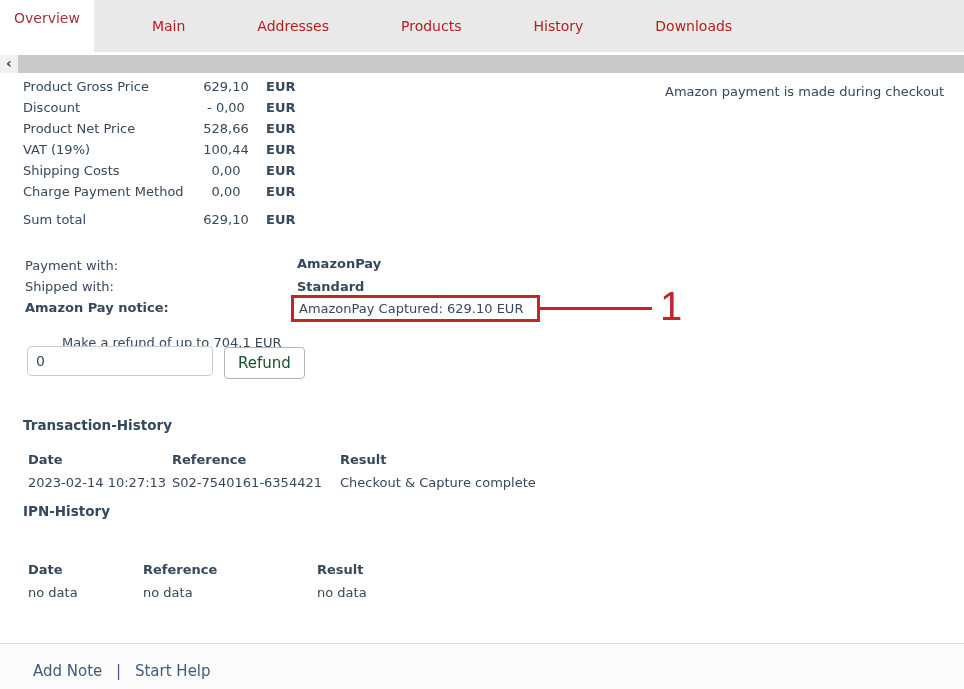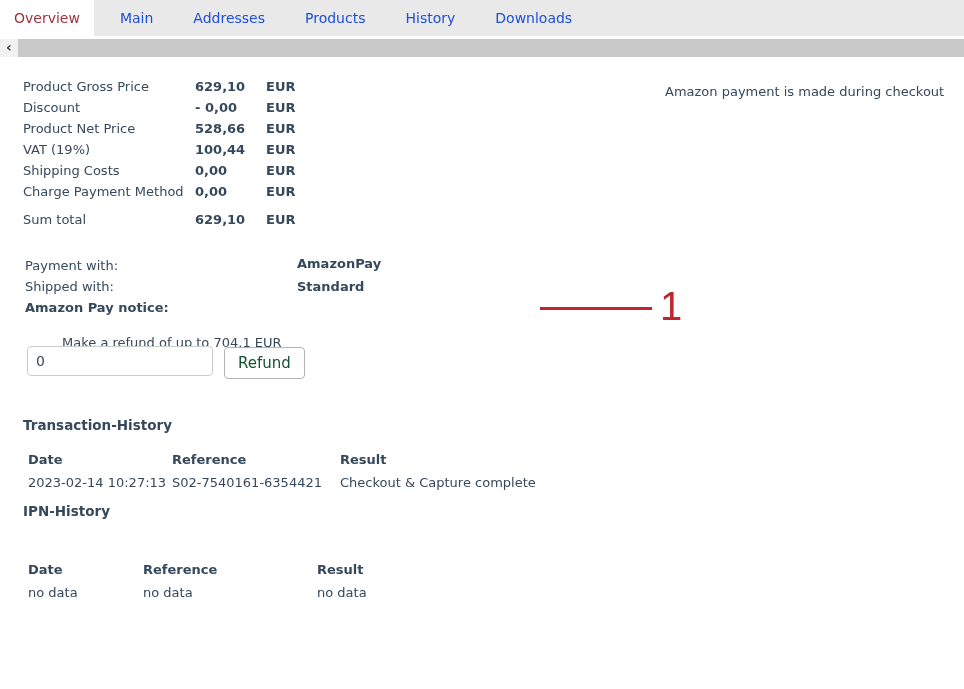--- a/index.html
+++ b/index.html
@@ -3,36 +3,36 @@
 <meta charset="utf-8">
 <style>
   * { margin:0; padding:0; box-sizing:border-box; }
   body { background:#fff; }
   .screen {
     position:relative; width:964px; height:689px; background:#ffffff;
     font-family:"DejaVu Sans","Liberation Sans",sans-serif;
     font-size:13px; color:#36485c; overflow:hidden;
   }
   
-  .tabbar { display:flex; height:36px; background:#e9e9e9; }
-  .tab { padding:0 14px; line-height:36px; font-size:14px; color:#1d4ed8; cursor:pointer; white-space:nowrap; }
+  .tabbar { display:flex; height:52px; background:#e9e9e9;gap:32px; }
+  .tab { padding:8px 14px; line-height:36px; font-size:14px; color:#b91c1c; cursor:pointer; white-space:nowrap; }
   .tab + .tab { margin-left:12px; }
   .tab.active { background:#ffffff; color:#9d3239; padding:0 14px; margin-left:0; }
   
   .scrollrow { display:flex; height:18px; margin-top:3px; }
   .scroll-btn { width:18px; background:#f1f1f1; color:#3d3d3d; font-weight:bold;
     text-align:center; line-height:17px; font-size:14px; cursor:pointer; }
   .scroll-track { flex:1; background:#c9c9c9; cursor:pointer; }
   
   .abs { position:absolute; }
   .bold { font-weight:bold; }
   .price-table { position:absolute; left:23px; top:76px; border-collapse:collapse; line-height:21px; }
   .price-table td { padding:0; }
   .price-table td.pl { min-width:172px; padding-right:4px;margin-top:48px; }
-  .price-table td.pv { width:62px; text-align:left; font-weight:bold;margin-top:36px; }
+  .price-table td.pv { width:62px; text-align:center; font-weight:normal;margin-top:36px; }
   .price-table td.pc { padding-left:9px; font-weight:bold; }
   .price-table tr.spacer td { height:7px; }
   .notice-box { position:absolute; left:291px; top:295px; width:249px; height:27px;
     border:3px solid #c0272d; line-height:21px; padding-left:5px; background:#fff; white-space:nowrap; }
   .callout-line { position:absolute; left:540px; top:307px; width:112px; height:3px; background:#c0272d; }
   .callout-num { position:absolute; left:660px; top:286px; font-size:40px; line-height:1;
     color:#c0272d; font-family:"Liberation Sans",sans-serif; }
   .refund-input { position:absolute; left:27px; top:346px; width:186px; height:30px;
     border:1px solid #cccccc; border-radius:4px; padding:0 8px; font-size:14px;
     color:#36485c; font-family:"DejaVu Sans","Liberation Sans",sans-serif; outline:none; }
@@ -121,20 +121,23 @@
     </table>
 
   <div class="abs" style="left:25px; top:258px;">Payment with:</div>
   <div class="abs bold" style="left:297px; top:256px;">AmazonPay</div>
 
   <div class="abs" style="left:25px; top:279px;">Shipped with:</div>
   <div class="abs bold" style="left:297px; top:279px;">Standard</div>
 
   <div class="abs bold" style="left:25px; top:300px;">Amazon Pay notice:</div>
 
+  <div class="notice-box">
+    <span>AmazonPay Captured: 629.10 EUR</span>
+  </div>
   <div class="callout-line"></div>
   <div class="callout-num">1</div>
 
   <div class="abs" style="left:24px; top:335px;margin-left:38px;">Make a refund of up to 704.1 EUR</div>
 
   <input class="refund-input" type="text" value="0" style="">
   <button class="refund-btn">Refund</button>
 
   <div class="section-title" style="left:23px; top:417px;">Transaction-History</div>
   <table class="hist-table tx-table" style="left:28px; top:448px;">
@@ -161,14 +164,21 @@
       <td class="hd">Result</td>
     </tr>
     <tr>
       <td class="c1">no data</td>
       <td class="c2">no data</td>
       <td>no data</td>
     </tr>
   </tbody>
     </table>
 
+  <div class="footer">
+    <div class="footer-links">
+      <span class="link">Add Note</span>
+      <span class="sep">|</span>
+      <span class="link">Start Help</span>
+    </div>
+  </div>
 
 </div>
 
 </body></html>

